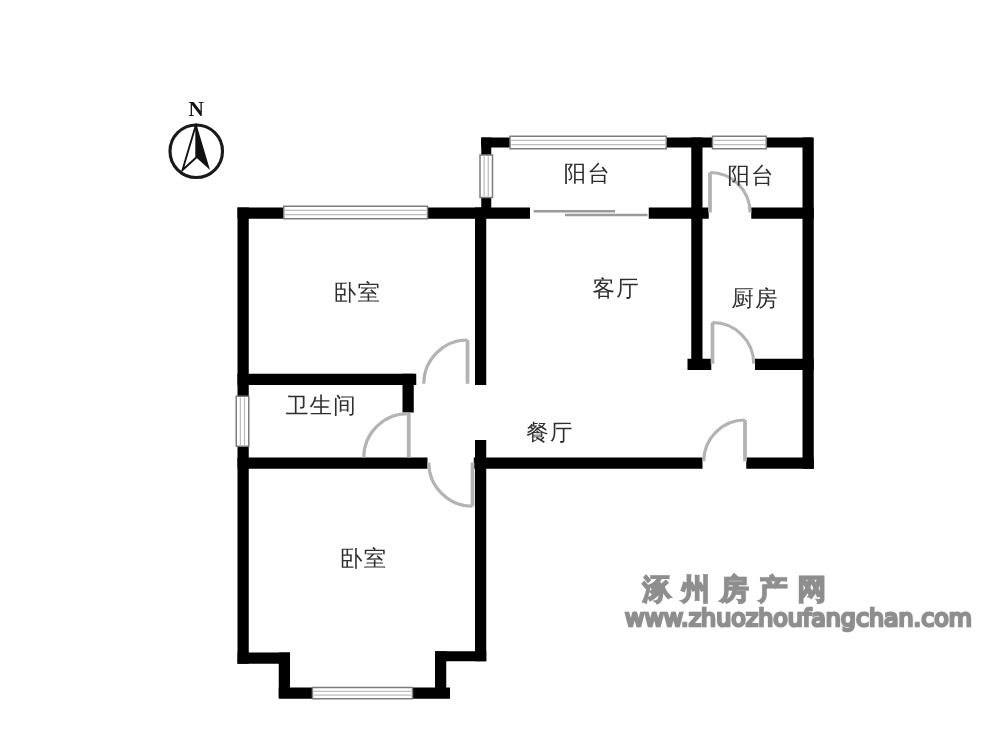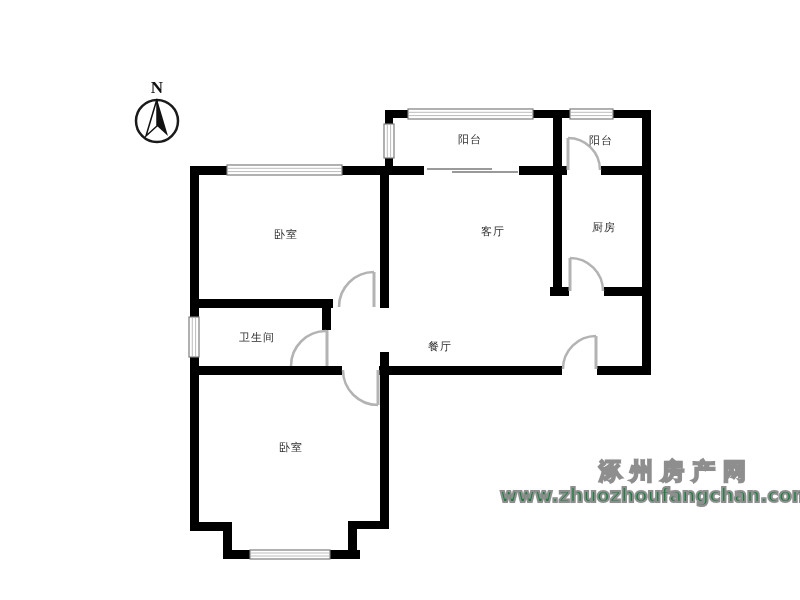--- a/index.html
+++ b/index.html
@@ -1,21 +1,21 @@
 <!DOCTYPE html>
 <html><head>
 <meta charset="utf-8">
 <style>
   html,body{margin:0;padding:0;background:#fff;}
   .canvas{position:relative;width:800px;height:600px;background:#ffffff;overflow:hidden;
           font-family:"DejaVu Sans",sans-serif;}
   .plan-svg{position:absolute;left:0;top:0;}
   .room-label{position:absolute;transform:translate(-50%,-50%);
-              font-size:11px;line-height:1;color:#2e2e2e;letter-spacing:1px;white-space:nowrap;font-family:Liberation Mono, monospace;}
-  .wm{position:absolute;text-align:right;font-weight:bold;
+              font-size:18px;line-height:1;color:#2e2e2e;letter-spacing:1px;white-space:nowrap;}
+  .wm{position:absolute;text-align:left;font-weight:normal;
       color:#15803d;-webkit-text-stroke:2px #8e8e8e;text-shadow:0 0 2px #b5b5b5;
       white-space:nowrap;}
   .wm-site{left:514px;top:456px;width:240px;font-size:23px;letter-spacing:8px;}
   .wm-url{left:500px;top:484px;width:268px;font-size:19px;letter-spacing:0px;}
   .compass-n{font-family:"Liberation Serif","DejaVu Serif",serif;font-weight:bold;font-size:17px;}
 </style>
 </head>
 <body>
 
 <div class="canvas">
@@ -114,21 +114,21 @@
       <polygon points="157,99 168,136 157,126" fill="#111111"></polygon>
       <polygon points="157,99 146,136 157,126" fill="#ffffff" stroke="#111111" stroke-width="1.5"></polygon>
       <text class="compass-n" x="157" y="93" text-anchor="middle" fill="#111111">N</text>
     </g>
   </svg>
 
   <div class="room-label" style="left:470px;top:140px;">阳台</div>
   <div class="room-label" style="left:601px;top:141px;">阳台</div>
   <div class="room-label" style="left:286px;top:235px;">卧室</div>
   <div class="room-label" style="left:493px;top:232px;">客厅</div>
-  <div class="room-label" style="left:604px;top:228px;text-align:right;">厨房</div>
-  <div class="room-label" style="left:257px;top:338px;">卫生间</div>
+  <div class="room-label" style="left:604px;top:240px;text-align:right;">厨房</div>
+  <div class="room-label" style="left:257px;top:325px;">卫生间</div>
   <div class="room-label" style="left:440px;top:347px;">餐厅</div>
   <div class="room-label" style="left:291px;top:448px;">卧室</div>
 
   <div class="wm wm-site">涿州房产网</div>
   <div class="wm wm-url">www.zhuozhoufangchan.com</div>
 
 </div>
 
 </body></html>

